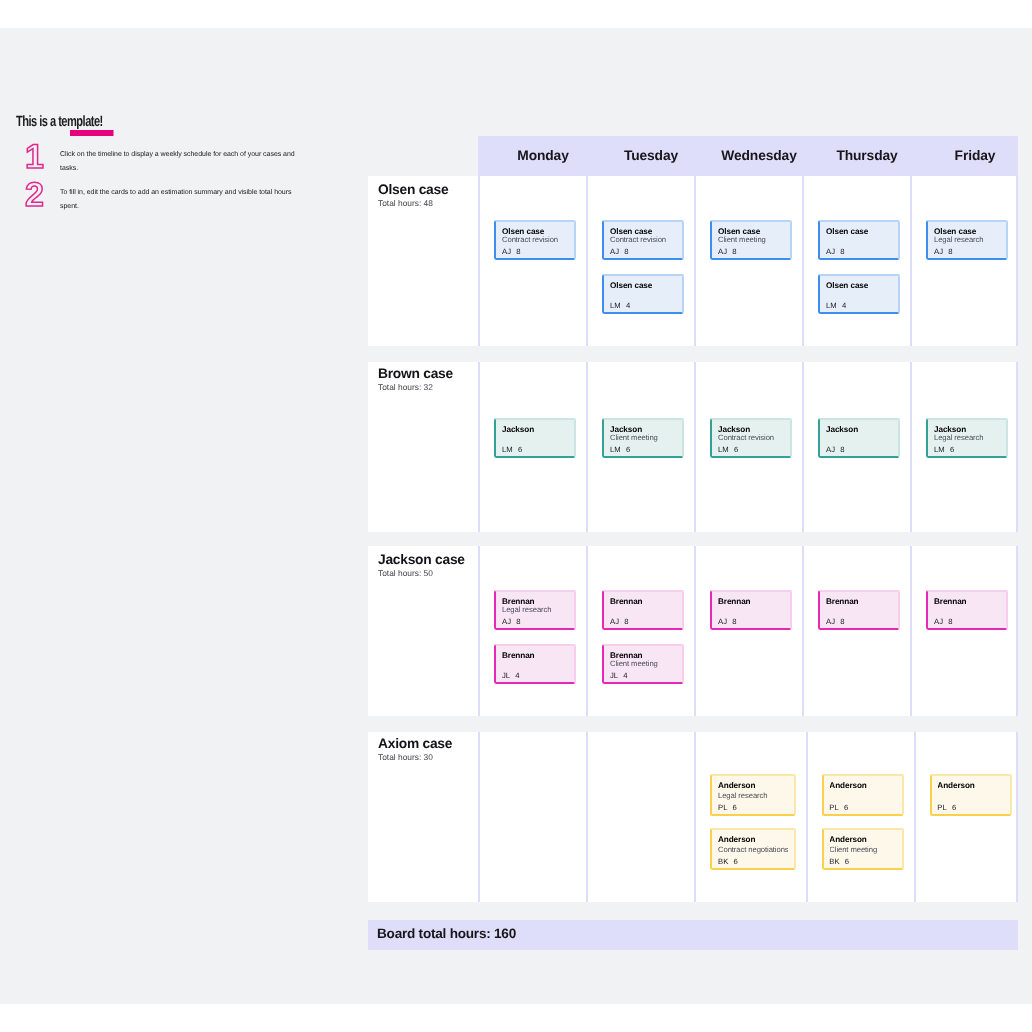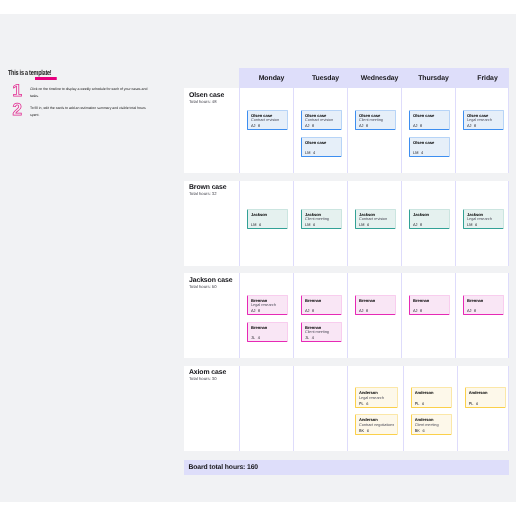--- a/index.html
+++ b/index.html
@@ -5,21 +5,21 @@
 <style>
   *{box-sizing:border-box;margin:0;padding:0;}
   html,body{width:516px;height:516px;}
   body{background:#f1f2f4;}
   .topband{position:absolute;left:0;top:0;width:516px;height:13.5px;background:#fff;}
   .botband{position:absolute;left:0;top:502px;width:516px;height:14px;background:#fff;}
   body{font-family:"Liberation Sans",sans-serif;overflow:hidden;position:relative;
        -webkit-font-smoothing:antialiased;text-rendering:geometricPrecision;}
 
   
-  .notes{position:absolute;left:8px;top:62px;width:170px;}
+  .notes{position:absolute;left:8px;top:50px;width:170px;}
   .notes-title{font-size:7.4px;font-weight:bold;color:#1d1d1d;position:relative;display:inline-block;
                letter-spacing:-0.35px;line-height:8px;transform:scaleX(0.75);transform-origin:0 50%;
                white-space:nowrap;}
   .title-underline{position:absolute;left:36px;bottom:-2.5px;width:28.5px;height:2.2px;background:#e6007e;}
   .note-row{display:flex;align-items:flex-start;margin-top:4.5px;}
   .note-num{color:transparent;-webkit-text-stroke:0.75px #e2288f;font-size:17px;font-weight:bold;
             line-height:12px;flex:0 0 22px;text-align:left;padding-left:4.5px;}
   .note-txt{font-size:3.5px;color:#1a1a1a;line-height:2.0;padding-top:1.2px;width:122px;letter-spacing:-0.02px;}
 
   

